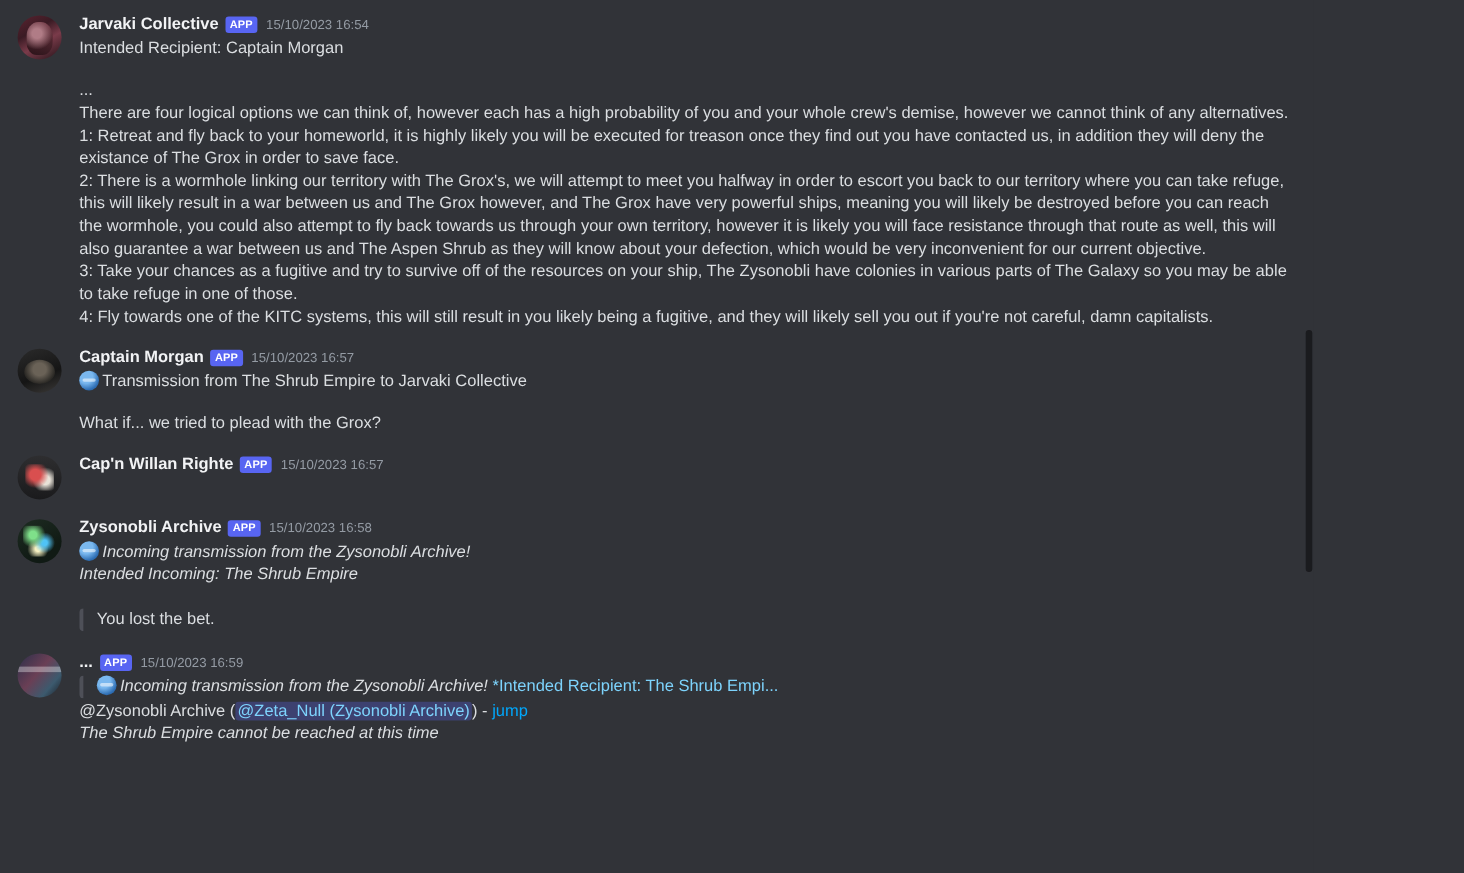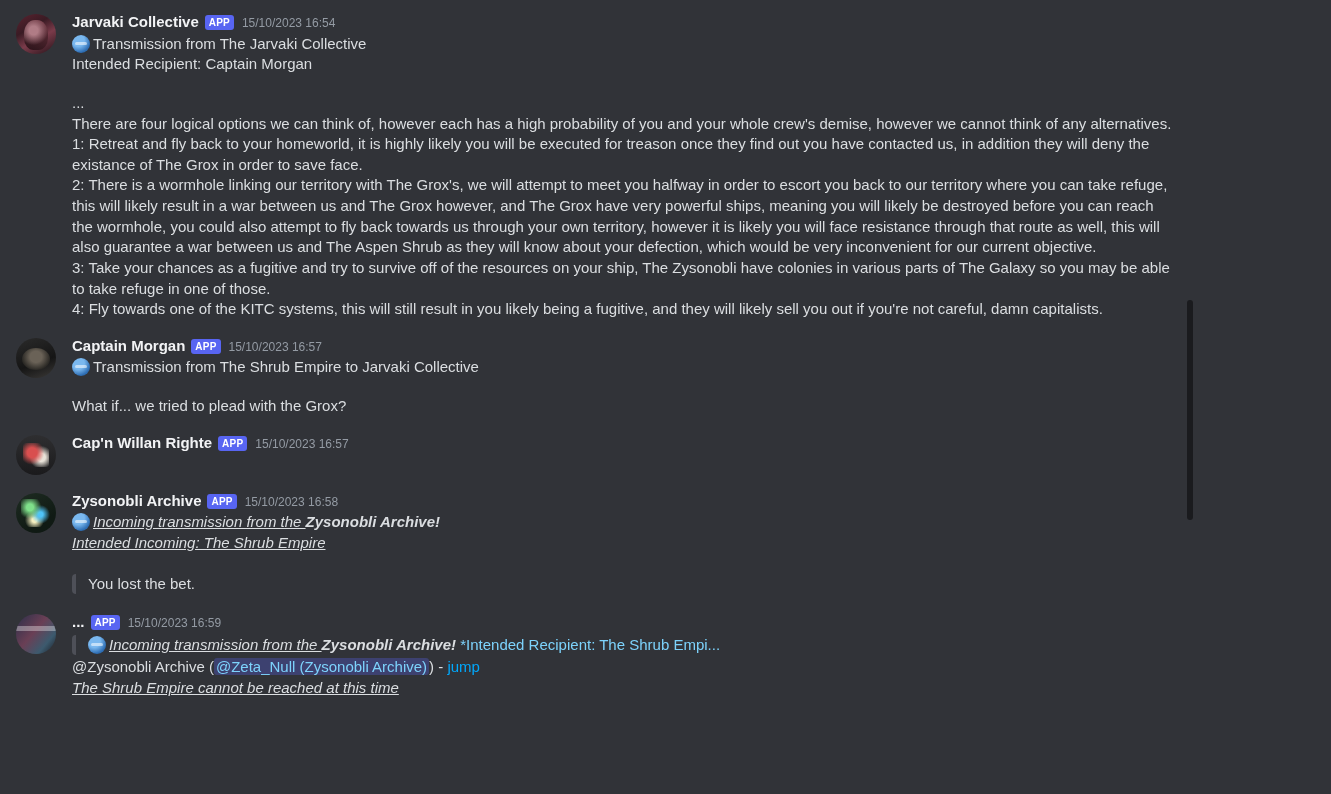--- a/index.html
+++ b/index.html
@@ -115,22 +115,22 @@
     margin-right: 3px;
     background: radial-gradient(circle at 35% 30%, #7ab8ef 0 35%, #2f6fb5 70%, #1d4f87 100%);
     position: relative;
   }
   .emoji::after {
     content:"";
     position:absolute; left:3px; top:7px; width:12px; height:3px;
     background: rgba(255,255,255,.55);
     border-radius: 2px;
   }
-  .italic { font-style: italic; text-decoration: underline; }
-  .bold-italic { font-weight: bold; font-style: italic; }
+  .italic { font-style: italic; }
+  .bold-italic { font-weight: normal; font-style: italic; }
   .blockquote {
     border-left: 4px solid #4e5058;
     border-radius: 4px;
     padding-left: 12px;
     margin: 2px 0 2px 0;
   }
   .spacer { height: 18px; }
   .mention {
     color: #7dd3fc;
     background: rgba(88,101,242,.3);
@@ -163,21 +163,20 @@
 <div class="chat">
 
   <div class="message first">
     <div class="avatar av1"></div>
     <div class="body">
       <div class="header-line">
         <span class="username">Jarvaki Collective</span>
         <span class="bot-tag">APP</span>
         <span class="timestamp">15/10/2023 16:54</span>
       </div>
-      <div class="line"><span class="emoji"></span><span>Transmission from The Jarvaki Collective</span></div>
       <div class="line">Intended Recipient: Captain Morgan</div>
       <div class="spacer"></div>
       <div class="line">...</div>
       <div class="line">There are four logical options we can think of, however each has a high probability of you and your whole crew's demise, however we cannot think of any alternatives.</div>
       <div class="line">1: Retreat and fly back to your homeworld, it is highly likely you will be executed for treason once they find out you have contacted us, in addition they will deny the existance of The Grox in order to save face.</div>
       <div class="line">2: There is a wormhole linking our territory with The Grox's, we will attempt to meet you halfway in order to escort you back to our territory where you can take refuge, this will likely result in a war between us and The Grox however, and The Grox have very powerful ships, meaning you will likely be destroyed before you can reach the wormhole, you could also attempt to fly back towards us through your own territory, however it is likely you will face resistance through that route as well, this will also guarantee a war between us and The Aspen Shrub as they will know about your defection, which would be very inconvenient for our current objective.</div>
       <div class="line">3: Take your chances as a fugitive and try to survive off of the resources on your ship, The Zysonobli have colonies in various parts of The Galaxy so you may be able to take refuge in one of those.</div>
       <div class="line">4: Fly towards one of the KITC systems, this will still result in you likely being a fugitive, and they will likely sell you out if you're not careful, damn capitalists.</div>
     </div>
   </div>

